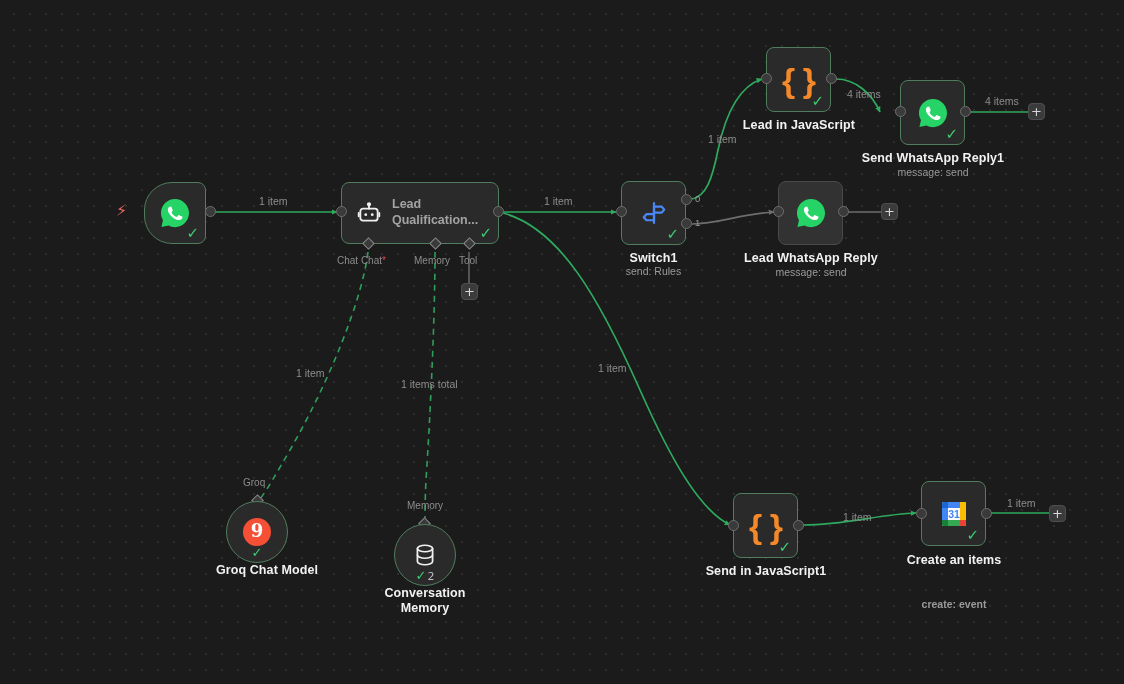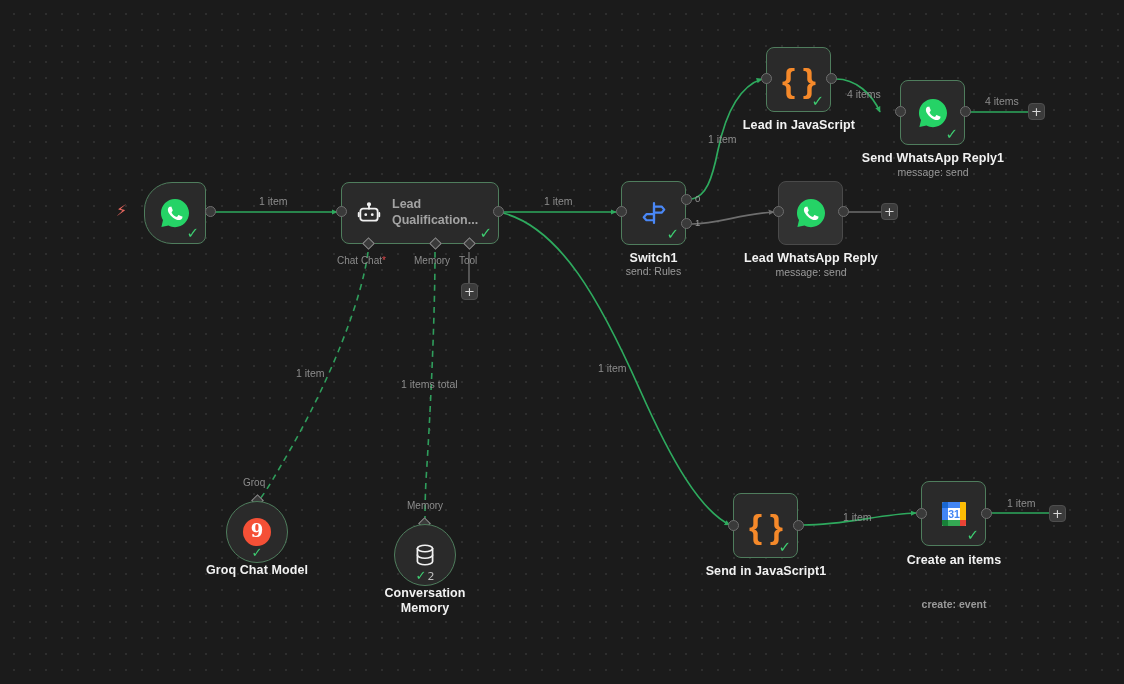--- a/index.html
+++ b/index.html
@@ -301,21 +301,21 @@
   <div class="port" style="left:981px; top:508px;"></div>
   <div class="conn-label" style="left:1007px; top:497px;">1 item</div>
   <div class="plusbtn" style="left:1049px; top:505px;">+</div>
 
   <div class="port-label" style="left:243px; top:477px;">Groq</div>
   <div class="diamond" style="left:253px; top:496px;"></div>
   <div class="rnode" style="left:226px; top:501px;">
     <span class="groq-circle">9</span>
     <span class="check">✓</span>
   </div>
-  <div class="nlabel" style="left:182px; top:563px; width:150px;">Groq Chat Model</div>
+  <div class="nlabel" style="left:192px; top:563px; width:150px;">Groq Chat Model</div>
 
   <div class="port-label" style="left:407px; top:500px;">Memory</div>
   <div class="diamond" style="left:420px; top:519px;"></div>
   <div class="rnode" style="left:394px; top:524px;">
     <span>
       <svg class="ico" viewBox="0 0 24 24" width="26" height="26" fill="none" stroke="#f0f0f0" stroke-width="1.6" stroke-linecap="round" stroke-linejoin="round">
         <ellipse cx="12" cy="6" rx="7" ry="3"></ellipse>
         <path d="M5 6v12c0 1.7 3.1 3 7 3s7-1.3 7-3V6"></path>
         <path d="M5 12c0 1.7 3.1 3 7 3s7-1.3 7-3"></path>
       </svg>

